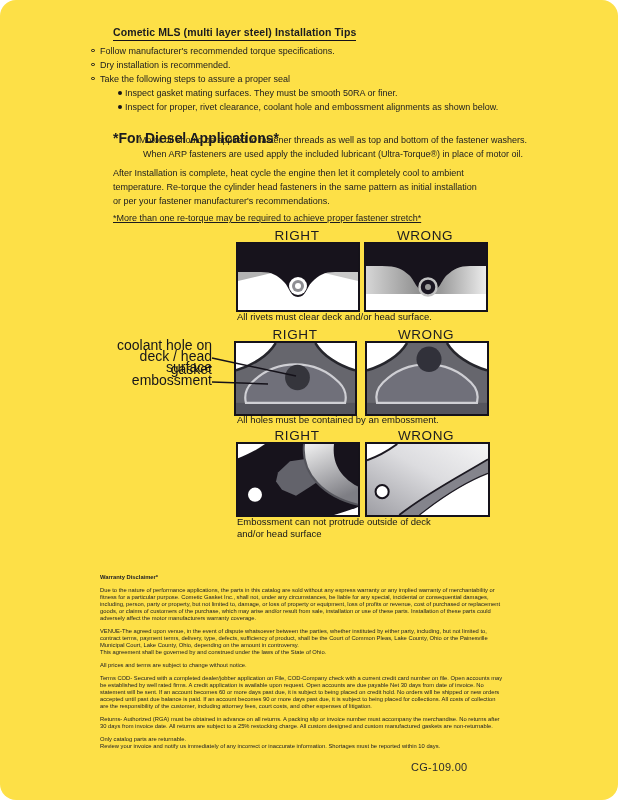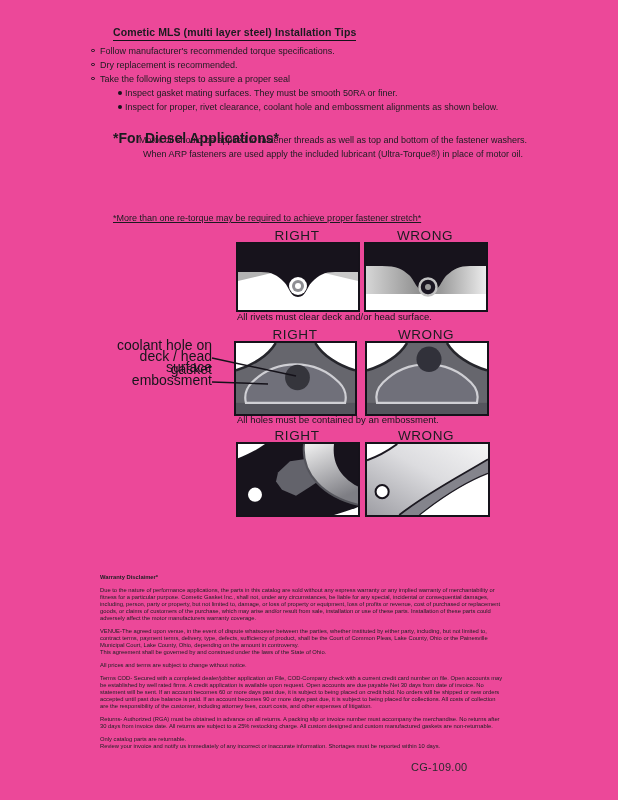--- a/index.html
+++ b/index.html
@@ -1,21 +1,22 @@
 <!DOCTYPE html>
 <html><head>
 <meta charset="utf-8">
 <style>
   * { margin:0; padding:0; box-sizing:border-box; }
   html,body { background:#ffffff; }
   .page {
     position:relative; width:618px; height:800px; margin:0 auto;
-    background:#ec4899; overflow:hidden;
+    background:#fde047; overflow:hidden;
     font-family:"Liberation Sans","DejaVu Sans",sans-serif;
     color:#1b1b1f;
+    border-radius:16px;
   }
   .abs { position:absolute; }
   .doc-title {
     left:113px; top:26px;
     font-size:10.5px; font-weight:bold;
     border-bottom:1.5px solid #15121a; padding-bottom:1.5px;
     letter-spacing:0.1px; white-space:nowrap;
   }
   .bullets { left:91px; top:44px; font-size:9px; line-height:14px; width:440px; }
   .b-item { position:relative; padding-left:9px; white-space:nowrap; }
@@ -43,29 +44,32 @@
 </style>
 </head>
 <body>
 
 <div class="page">
 
   <div class="abs doc-title">Cometic MLS (multi layer steel) Installation Tips</div>
 
   <div class="abs bullets">
     <div class="b-item"><span class="mk"></span><span>Follow manufacturer's recommended torque specifications.</span></div>
-    <div class="b-item"><span class="mk"></span><span>Dry replacement is recommended.</span></div>
+    <div class="b-item"><span class="mk"></span><span>Dry installation is recommended.</span></div>
     <div class="b-item"><span class="mk"></span><span>Take the following steps to assure a proper seal</span></div>
     <div class="b-sub"><span class="mk2"></span><span>Inspect gasket mating surfaces.  They must be smooth 50RA or finer.</span></div>
     <div class="b-sub"><span class="mk2"></span><span>Inspect for proper, rivet clearance, coolant hole and embossment alignments as shown below.</span></div>
   </div>
 
   <div class="abs h2">*For Diesel Applications*</div>
   <div class="abs para p1">Motor oil should be applied to fastener threads as well as top and bottom of the fastener washers.
 When ARP fasteners are used apply the included lubricant (Ultra-Torque®) in place of motor oil.</div>
+  <div class="abs para p2">After Installation is complete, heat cycle the engine then let it completely cool to ambient
+temperature. Re-torque the cylinder head fasteners in the same pattern as initial installation
+or per your fastener manufacturer's recommendations.</div>
   <div class="abs para p3">*More than one re-torque may be required to achieve proper fastener stretch*</div>
 
   <div class="abs rw-label" style="left:236px; top:228px;">RIGHT</div>
   <div class="abs rw-label" style="left:364px; top:228px;">WRONG</div>
 
   <div class="abs panel" style="left:236px; top:242px; width:124px; height:70px;">
     <svg viewBox="0 0 120 66" preserveAspectRatio="none">
       <rect width="120" height="66" fill="#ffffff"></rect>
       <path d="M0,28 H38 L0,37 Z" fill="#b3b3b3"></path>
       <path d="M120,28 H82 L120,37 Z" fill="#c9c9c9"></path>
@@ -166,20 +170,22 @@
       <rect width="120" height="70" fill="url(#g3w)"></rect>
       <path d="M120,30 C98,38 74,52 50,70 H120 Z" fill="#ffffff"></path>
       <path d="M120,15 C90,33 60,48 32,70 H52 C75,52 99,37 120,29 Z" fill="#84848c"></path>
       <path d="M120,15 C90,33 60,48 32,70" fill="none" stroke="#1c1921" stroke-width="1.8"></path>
       <path d="M120,29 C99,37 75,52 52,70" fill="none" stroke="#1c1921" stroke-width="1.2"></path>
       <path d="M0,0 H30 C19,8 9,13 0,16 Z" fill="#ffffff"></path>
       <path d="M30,0 C19,8 9,13 0,16" fill="none" stroke="#1c1921" stroke-width="2"></path>
       <circle cx="15" cy="47" r="6.5" fill="#ffffff" stroke="#17131c" stroke-width="2"></circle>
     </svg>
   </div>
+  <div class="abs caption" style="left:237px; top:516px; width:310px;">Embossment can not protrude outside of deck
+and/or head surface</div>
 
   <div class="abs legal">
     <div class="lg-head">Warranty Disclaimer*</div>
     <div class="lg-block">Due to the nature of performance applications, the parts in this catalog are sold without any express warranty or any implied warranty of merchantability or
 fitness for a particular purpose.  Cometic Gasket Inc., shall not, under any circumstances, be liable for any special, incidental or consequential damages,
 including, person, party or property, but not limited to, damage, or loss of property or equipment, loss of profits or revenue, cost of purchased or replacement
 goods, or claims of customers of the purchase, which may arise and/or result from sale, installation or use of these parts.  Installation of these parts could
 adversely affect the motor manufacturers warranty coverage.</div>
     <div class="lg-block">VENUE-The agreed upon venue, in the event of dispute whatsoever between the parties, whether instituted by either party, including, but not limited to,
 contract terms, payment terms, delivery, type, defects, sufficiency of product, shall be the Court of Common Pleas, Lake County, Ohio or the Painesville

